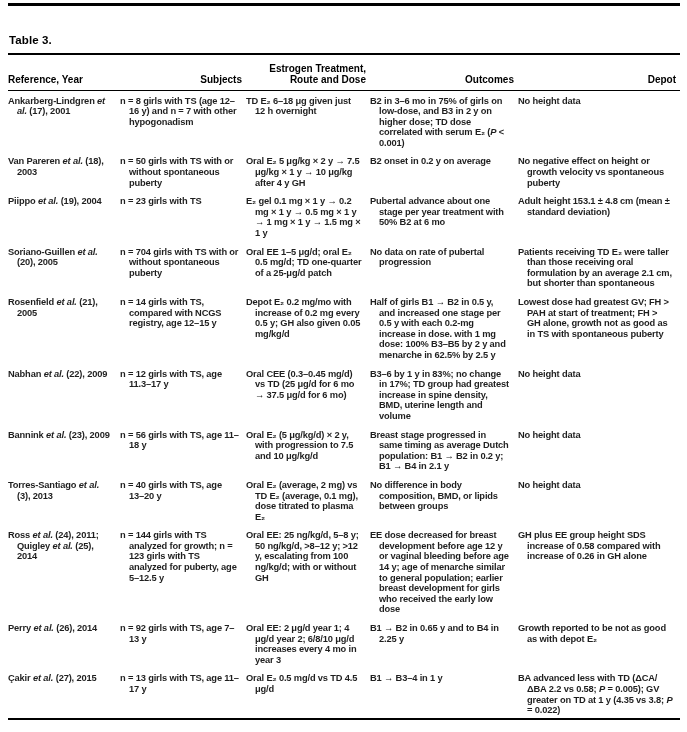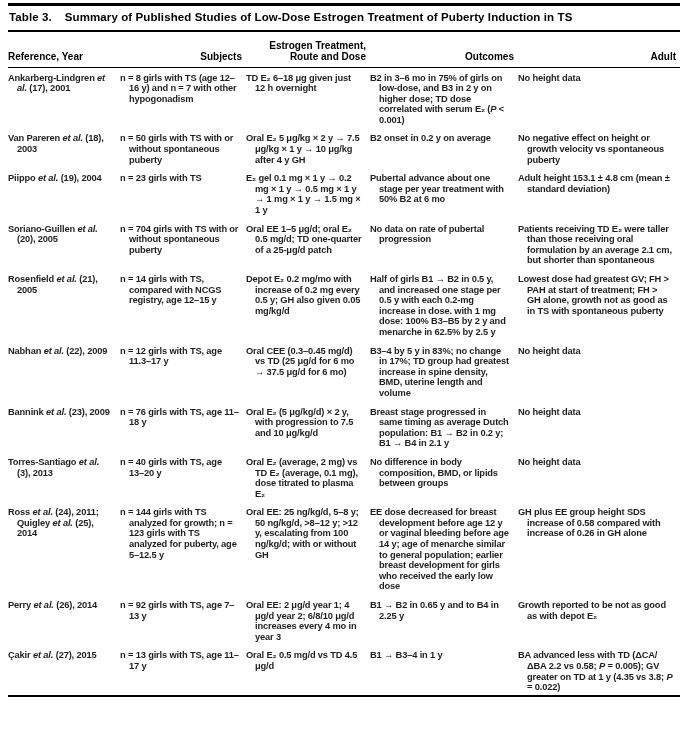--- a/index.html
+++ b/index.html
@@ -18,27 +18,28 @@
     width: 687px;
     height: 732px;
     padding: 3px 7px 0 8px;
     overflow: hidden;
   }
   .rule { background: #000; width: 100%; }
   .rule.h25 { height: 2.5px; }
   .rule.h2  { height: 2px; }
   .title-row {
     display: flex;
-    gap: 13px;
+    gap: 21px;
     align-items: baseline;
     padding: 5px 1px 7px 1px;
     font-size: 11.5px;
     font-weight: bold;
     color: #000;
     letter-spacing: 0.1px;
+    margin-top: 23px;
   }
   table.studies {
     width: 672px;
     border-collapse: collapse;
     table-layout: fixed;
   }
   col.c-ref   { width: 112px; }
   col.c-sub   { width: 126px; }
   col.c-trt   { width: 124px; }
   col.c-out   { width: 148px; }
@@ -72,40 +73,39 @@
 </style>
 </head>
 <body>
 
 <div class="page">
 
   <div class="rule h25"></div>
 
   <div class="title-row">
     <span>Table 3.</span>
-    <span>Summary of Published Studies of Low-Dose Estrogen Treatment of Puberty Induction in TS</span>
   </div>
 
   <div class="rule h2"></div>
 
   <table class="studies">
     <colgroup>
       <col class="c-ref">
         <col class="c-sub">
         <col class="c-trt">
         <col class="c-out">
         <col class="c-hgt">
     </colgroup>
     <thead>
       <tr>
         <th class="first">Reference, Year</th>
         <th>Subjects</th>
         <th>Estrogen Treatment, Route and Dose</th>
         <th>Outcomes</th>
-        <th>Adult</th>
+        <th>Depot</th>
       </tr>
     </thead>
     <tbody>
       <tr>
         <td>
             <div class="cell">Ankarberg-Lindgren <i>et al.</i> (17), 2001</div>
           </td>
         <td>
             <div class="cell">n = 8 girls with TS (age 12–16 y) and n = 7 with other hypogonadism</div>
           </td>
@@ -191,32 +191,32 @@
         <td>
             <div class="cell">Nabhan <i>et al.</i> (22), 2009</div>
           </td>
         <td>
             <div class="cell">n = 12 girls with TS, age 11.3–17 y</div>
           </td>
         <td>
             <div class="cell">Oral CEE (0.3–0.45 mg/d) vs TD (25 μg/d for 6 mo → 37.5 μg/d for 6 mo)</div>
           </td>
         <td>
-            <div class="cell">B3–4 by 5 y in 83%; no change in 17%; TD group had greatest increase in spine density, BMD, uterine length and volume</div>
+            <div class="cell">B3–6 by 1 y in 83%; no change in 17%; TD group had greatest increase in spine density, BMD, uterine length and volume</div>
           </td>
         <td>
             <div class="cell">No height data</div>
           </td>
       </tr>
       <tr>
         <td>
             <div class="cell">Bannink <i>et al.</i> (23), 2009</div>
           </td>
         <td>
-            <div class="cell">n = 76 girls with TS, age 11–18 y</div>
+            <div class="cell">n = 56 girls with TS, age 11–18 y</div>
           </td>
         <td>
             <div class="cell">Oral E₂ (5 μg/kg/d) × 2 y, with progression to 7.5 and 10 μg/kg/d</div>
           </td>
         <td>
             <div class="cell">Breast stage progressed in same timing as average Dutch population: B1 → B2 in 0.2 y; B1 → B4 in 2.1 y</div>
           </td>
         <td>
             <div class="cell">No height data</div>
           </td>

